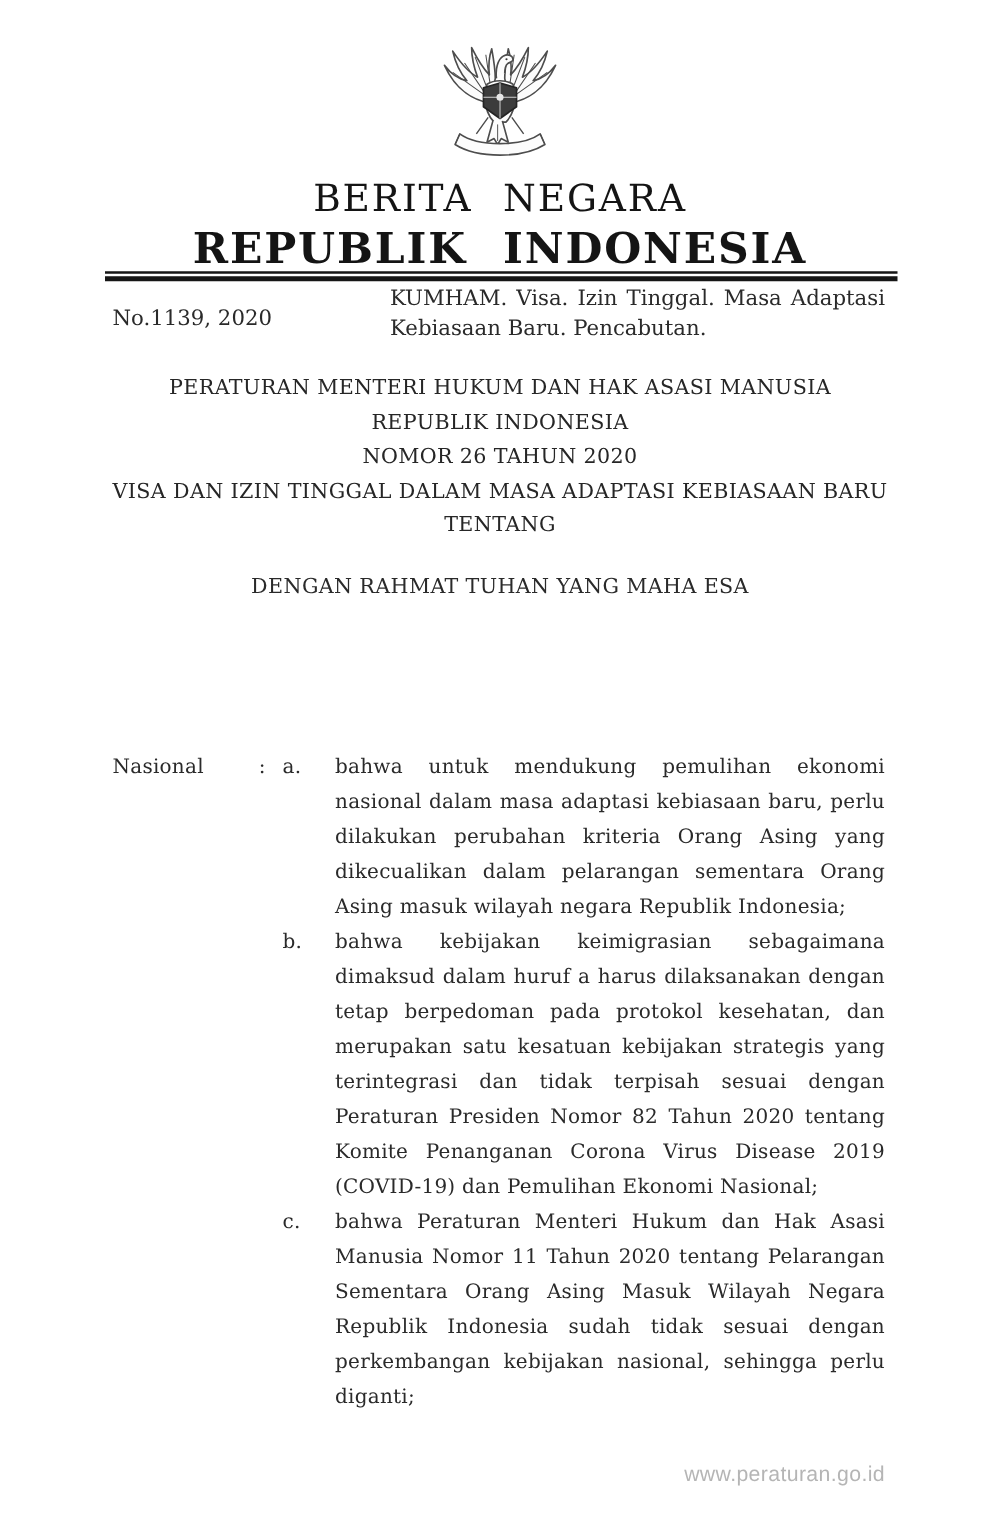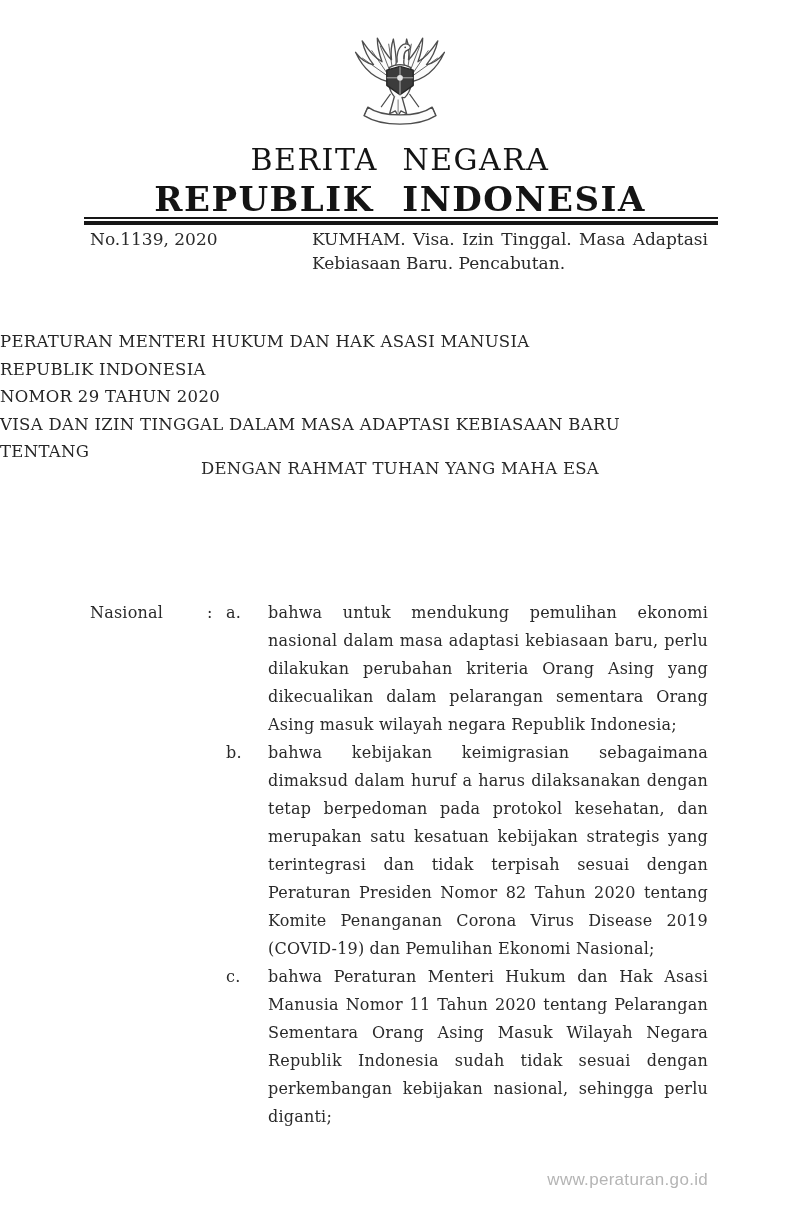--- a/index.html
+++ b/index.html
@@ -58,35 +58,35 @@
   }
   .masthead-row {
     position: absolute;
     top: 227px;
     left: 90px;
     width: 618px;
     display: grid;
     grid-template-columns: 222px 1fr;
     font-size: 17px;
   }
-  .gazette-number { line-height: 24px; }
+  .gazette-number { line-height: 24px; margin-top: 16px; }
   .gazette-subject {
     line-height: 24px;
     text-align: justify;
   }
   .title-block {
     position: absolute;
     top: 296px;
     left: 0;
     width: 100%;
+    text-align: center;
     font-size: 16.5px;
     line-height: 27.5px;
     letter-spacing: 0.3px;
     color: #262626;
-    margin-top: 32px;
   }
   .invocation {
     position: absolute;
     top: 459px;
     left: 0;
     width: 100%;
     text-align: center;
     font-size: 16.5px;
     letter-spacing: 0.3px;
   }
@@ -166,21 +166,21 @@
   <div class="rule"></div>
 
   <div class="masthead-row">
     <span class="gazette-number">No.1139, 2020</span>
     <p class="gazette-subject">KUMHAM. Visa. Izin Tinggal. Masa Adaptasi Kebiasaan Baru. Pencabutan.</p>
   </div>
 
   <div class="title-block">
     <div>PERATURAN MENTERI HUKUM DAN HAK ASASI MANUSIA</div>
     <div>REPUBLIK INDONESIA</div>
-    <div>NOMOR 29 TAHUN 2020</div>
+    <div>NOMOR 26 TAHUN 2020</div>
     <div>VISA DAN IZIN TINGGAL DALAM MASA ADAPTASI KEBIASAAN BARU</div>
     <div>TENTANG</div>
   </div>
 
   <p class="invocation">DENGAN RAHMAT TUHAN YANG MAHA ESA</p>
 
 
   <section class="considering">
     <div class="c-label">Nasional</div>
     <div class="c-colon">:</div>

